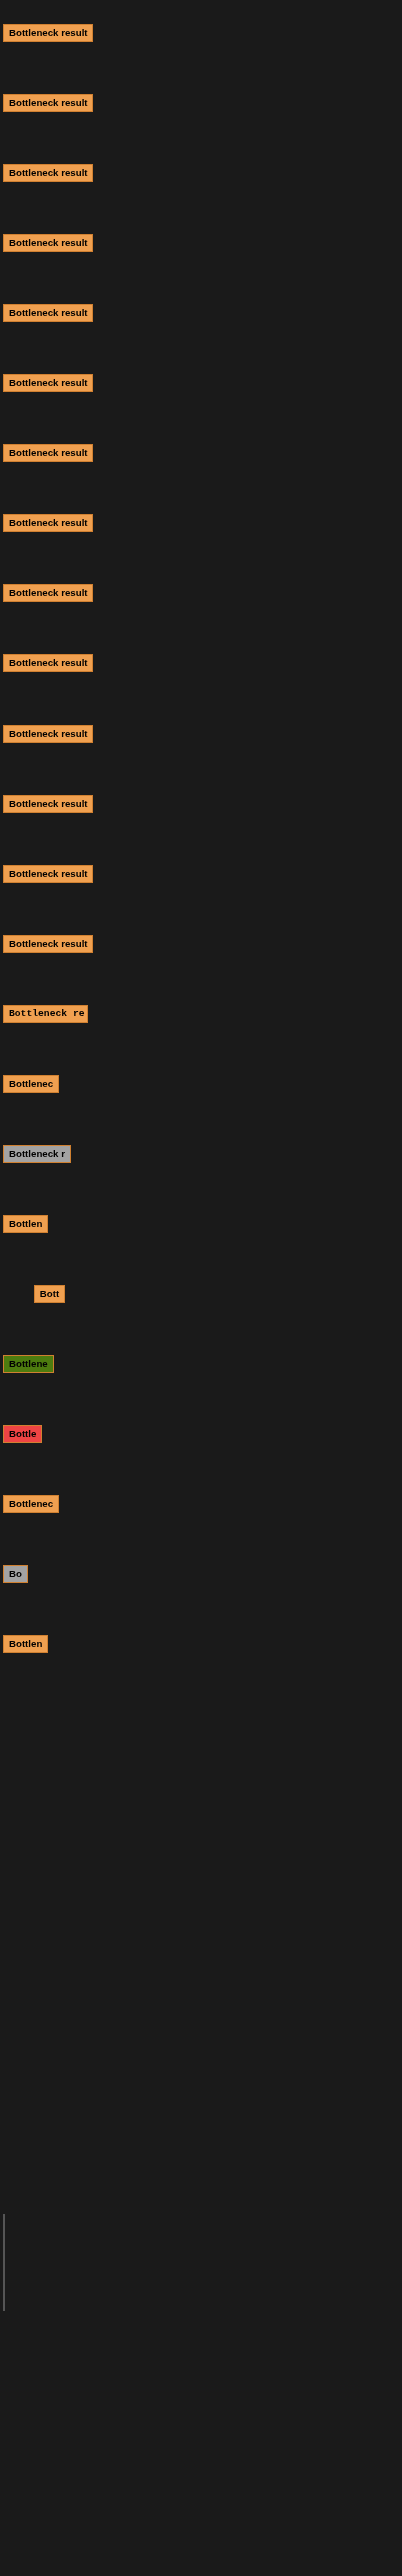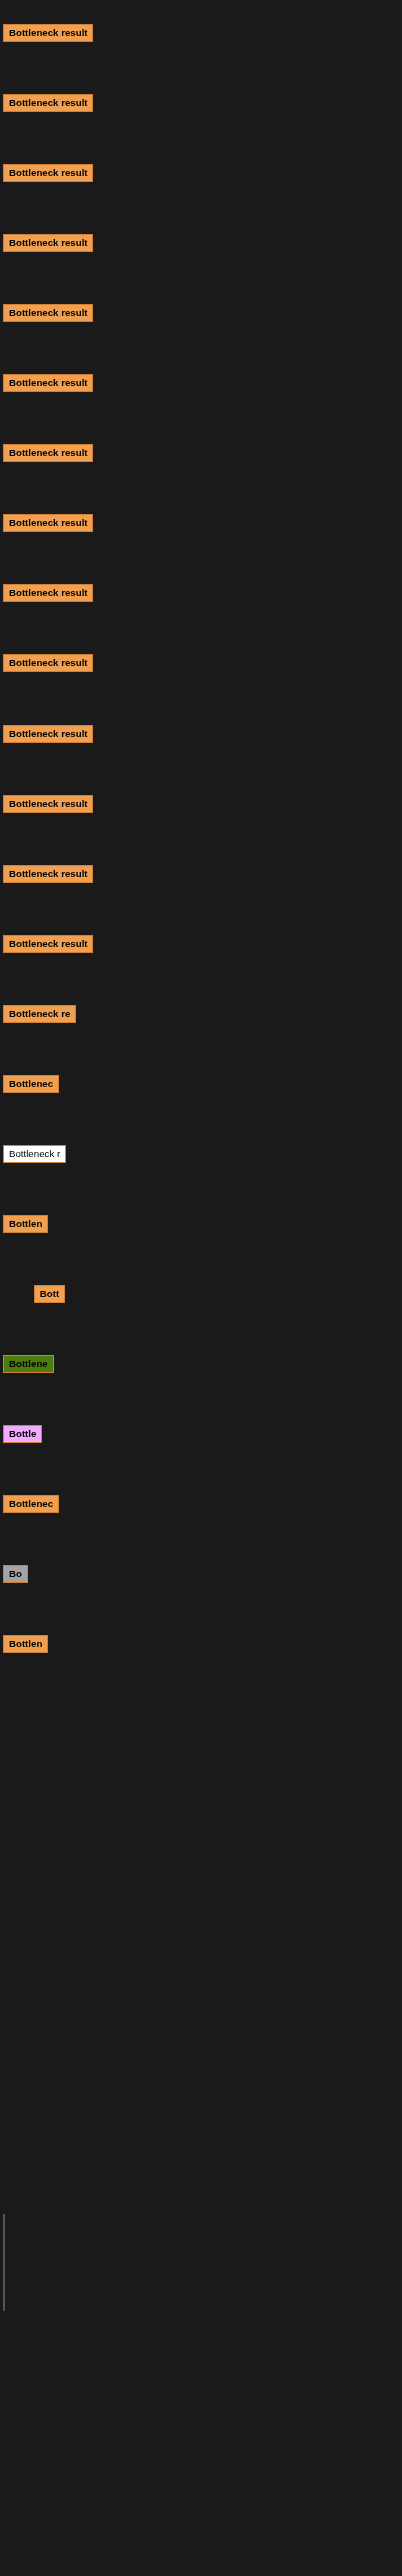--- a/index.html
+++ b/index.html
@@ -38,27 +38,27 @@
       <div style="position: absolute; left: 3.2px; top: 304px;"><span style="display: inline-block; background-color: rgb(240, 160, 80); color: rgb(0, 0, 0); font-size: 9.7px; font-weight: bold; padding: 2.4px 4.8px; border: 0.8px solid rgb(208, 128, 48); max-width: 101px; overflow: hidden; white-space: nowrap;">Bottleneck result</span></div>
       <div style="position: absolute; left: 3.2px; top: 374px;"><span style="display: inline-block; background-color: rgb(240, 160, 80); color: rgb(0, 0, 0); font-size: 9.7px; font-weight: bold; padding: 2.4px 4.8px; border: 0.8px solid rgb(208, 128, 48); max-width: 101px; overflow: hidden; white-space: nowrap;">Bottleneck result</span></div>
       <div style="position: absolute; left: 3.2px; top: 444px;"><span style="display: inline-block; background-color: rgb(240, 160, 80); color: rgb(0, 0, 0); font-size: 9.7px; font-weight: bold; padding: 2.4px 4.8px; border: 0.8px solid rgb(208, 128, 48); max-width: 101px; overflow: hidden; white-space: nowrap;">Bottleneck result</span></div>
       <div style="position: absolute; left: 3.2px; top: 514px;"><span style="display: inline-block; background-color: rgb(240, 160, 80); color: rgb(0, 0, 0); font-size: 9.7px; font-weight: bold; padding: 2.4px 4.8px; border: 0.8px solid rgb(208, 128, 48); max-width: 101px; overflow: hidden; white-space: nowrap;">Bottleneck result</span></div>
       <div style="position: absolute; left: 3.2px; top: 584px;"><span style="display: inline-block; background-color: rgb(240, 160, 80); color: rgb(0, 0, 0); font-size: 9.7px; font-weight: bold; padding: 2.4px 4.8px; border: 0.8px solid rgb(208, 128, 48); max-width: 101px; overflow: hidden; white-space: nowrap;">Bottleneck result</span></div>
       <div style="position: absolute; left: 3.2px; top: 654px;"><span style="display: inline-block; background-color: rgb(240, 160, 80); color: rgb(0, 0, 0); font-size: 9.7px; font-weight: bold; padding: 2.4px 4.8px; border: 0.8px solid rgb(208, 128, 48); max-width: 101px; overflow: hidden; white-space: nowrap;">Bottleneck result</span></div>
       <div style="position: absolute; left: 3.2px; top: 725px;"><span style="display: inline-block; background-color: rgb(240, 160, 80); color: rgb(0, 0, 0); font-size: 9.7px; font-weight: bold; padding: 2.4px 4.8px; border: 0.8px solid rgb(208, 128, 48); max-width: 101px; overflow: hidden; white-space: nowrap;">Bottleneck result</span></div>
       <div style="position: absolute; left: 3.2px; top: 795px;"><span style="display: inline-block; background-color: rgb(240, 160, 80); color: rgb(0, 0, 0); font-size: 9.7px; font-weight: bold; padding: 2.4px 4.8px; border: 0.8px solid rgb(208, 128, 48); max-width: 101px; overflow: hidden; white-space: nowrap;">Bottleneck result</span></div>
       <div style="position: absolute; left: 3.2px; top: 865px;"><span style="display: inline-block; background-color: rgb(240, 160, 80); color: rgb(0, 0, 0); font-size: 9.7px; font-weight: bold; padding: 2.4px 4.8px; border: 0.8px solid rgb(208, 128, 48); max-width: 101px; overflow: hidden; white-space: nowrap;">Bottleneck result</span></div>
       <div style="position: absolute; left: 3.2px; top: 935px;"><span style="display: inline-block; background-color: rgb(240, 160, 80); color: rgb(0, 0, 0); font-size: 9.7px; font-weight: bold; padding: 2.4px 4.8px; border: 0.8px solid rgb(208, 128, 48); max-width: 101px; overflow: hidden; white-space: nowrap;">Bottleneck result</span></div>
-      <div style="position: absolute; left: 3.2px; top: 1005px;"><span style="display: inline-block; background-color: rgb(240, 160, 80); color: rgb(0, 0, 0); font-size: 9.7px; font-weight: bold; padding: 2.4px 4.8px; border: 0.8px solid rgb(208, 128, 48); max-width: 85px; overflow: hidden; white-space: nowrap;">Bottleneck re</span></div>
+      <div style="position: absolute; left: 3.2px; top: 1005px;"><span style="display: inline-block; background-color: rgb(240, 160, 80); color: rgb(0, 0, 0); font-size: 9.7px; font-weight: bold; padding: 2.4px 4.8px; border: 0.8px solid rgb(208, 128, 48); max-width: 85px; overflow: hidden; white-space: nowrap; font-family: Liberation Mono, monospace;">Bottleneck re</span></div>
       <div style="position: absolute; left: 3.2px; top: 1075px;"><span style="display: inline-block; background-color: rgb(240, 160, 80); color: rgb(0, 0, 0); font-size: 9.7px; font-weight: bold; padding: 2.4px 4.8px; border: 0.8px solid rgb(208, 128, 48); max-width: 66px; overflow: hidden; white-space: nowrap;">Bottlenec</span></div>
-      <div style="position: absolute; left: 3.2px; top: 1145px;"><span style="display: inline-block; background-color: #ffffff; color: rgb(0, 0, 0); font-size: 9.7px; font-weight: normal; padding: 2.4px 4.8px; border: 0.8px solid rgb(208, 128, 48); max-width: 74px; overflow: hidden; white-space: nowrap;">Bottleneck r</span></div>
+      <div style="position: absolute; left: 3.2px; top: 1145px;"><span style="display: inline-block; background-color: #a3a3a3; color: rgb(0, 0, 0); font-size: 9.7px; font-weight: bold; padding: 2.4px 4.8px; border: 0.8px solid rgb(208, 128, 48); max-width: 74px; overflow: hidden; white-space: nowrap;">Bottleneck r</span></div>
       <div style="position: absolute; left: 3.2px; top: 1215px;"><span style="display: inline-block; background-color: rgb(240, 160, 80); color: rgb(0, 0, 0); font-size: 9.7px; font-weight: bold; padding: 2.4px 4.8px; border: 0.8px solid rgb(208, 128, 48); max-width: 55px; overflow: hidden; white-space: nowrap;">Bottlen</span></div>
       <div style="position: absolute; left: 18px; top: 1285px; padding-left: 16px;"><span style="display: inline-block; background-color: rgb(240, 160, 80); color: rgb(0, 0, 0); font-size: 9.7px; font-weight: bold; padding: 2.4px 4.8px; border: 0.8px solid rgb(208, 128, 48); max-width: 39px; overflow: hidden; white-space: nowrap;">Bott</span></div>
       <div style="position: absolute; left: 3.2px; top: 1355px;"><span style="display: inline-block; background-color: #4d7c0f; color: rgb(0, 0, 0); font-size: 9.7px; font-weight: bold; padding: 2.4px 4.8px; border: 0.8px solid rgb(208, 128, 48); max-width: 60px; overflow: hidden; white-space: nowrap;">Bottlene</span></div>
-      <div style="position: absolute; left: 3.2px; top: 1425px;"><span style="display: inline-block; background-color: #f0abfc; color: rgb(0, 0, 0); font-size: 9.7px; font-weight: bold; padding: 2.4px 4.8px; border: 0.8px solid rgb(208, 128, 48); max-width: 47px; overflow: hidden; white-space: nowrap;">Bottle</span></div>
+      <div style="position: absolute; left: 3.2px; top: 1425px;"><span style="display: inline-block; background-color: #ef4444; color: rgb(0, 0, 0); font-size: 9.7px; font-weight: bold; padding: 2.4px 4.8px; border: 0.8px solid rgb(208, 128, 48); max-width: 47px; overflow: hidden; white-space: nowrap;">Bottle</span></div>
       <div style="position: absolute; left: 3.2px; top: 1495px;"><span style="display: inline-block; background-color: rgb(240, 160, 80); color: rgb(0, 0, 0); font-size: 9.7px; font-weight: bold; padding: 2.4px 4.8px; border: 0.8px solid rgb(208, 128, 48); max-width: 66px; overflow: hidden; white-space: nowrap;">Bottlenec</span></div>
       <div style="position: absolute; left: 3.2px; top: 1565px;"><span style="display: inline-block; background-color: #a3a3a3; color: rgb(0, 0, 0); font-size: 9.7px; font-weight: bold; padding: 2.4px 4.8px; border: 0.8px solid rgb(208, 128, 48); max-width: 26px; overflow: hidden; white-space: nowrap;">Bo</span></div>
       <div style="position: absolute; left: 3.2px; top: 1635px;"><span style="display: inline-block; background-color: rgb(240, 160, 80); color: rgb(0, 0, 0); font-size: 9.7px; font-weight: bold; padding: 2.4px 4.8px; border: 0.8px solid rgb(208, 128, 48); max-width: 55px; overflow: hidden; white-space: nowrap;">Bottlen</span></div>
     </div>
 
   <div style="
     position: absolute;
     left: 3.2px;
     top: 2214px;
     width: 1.6px;

